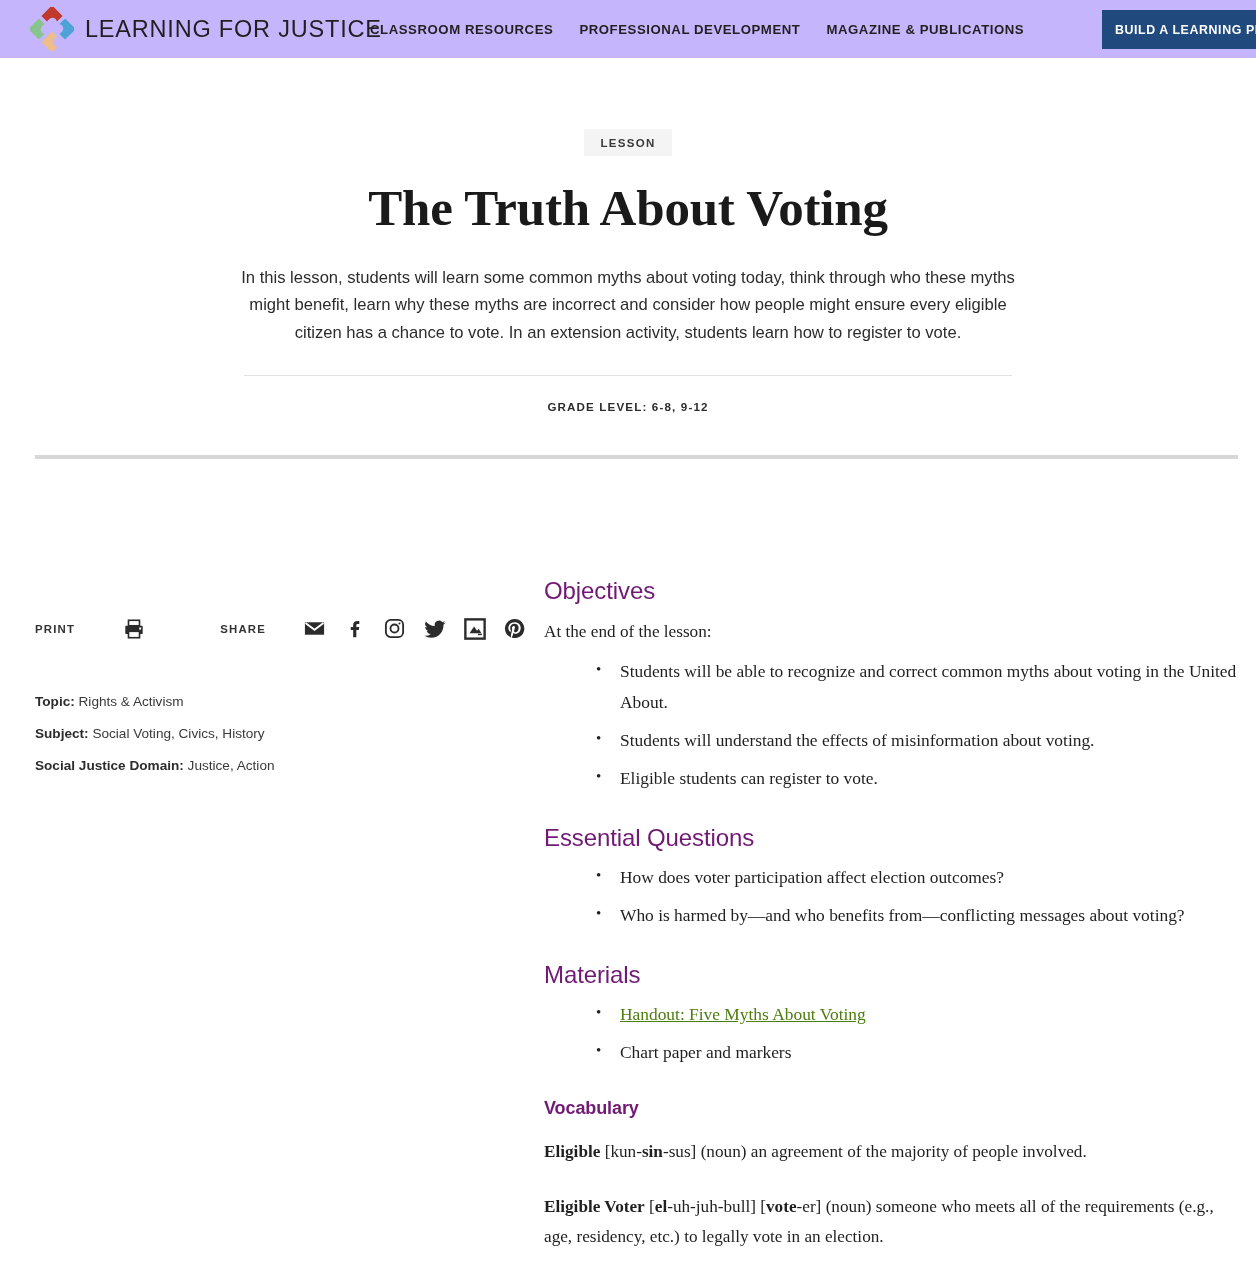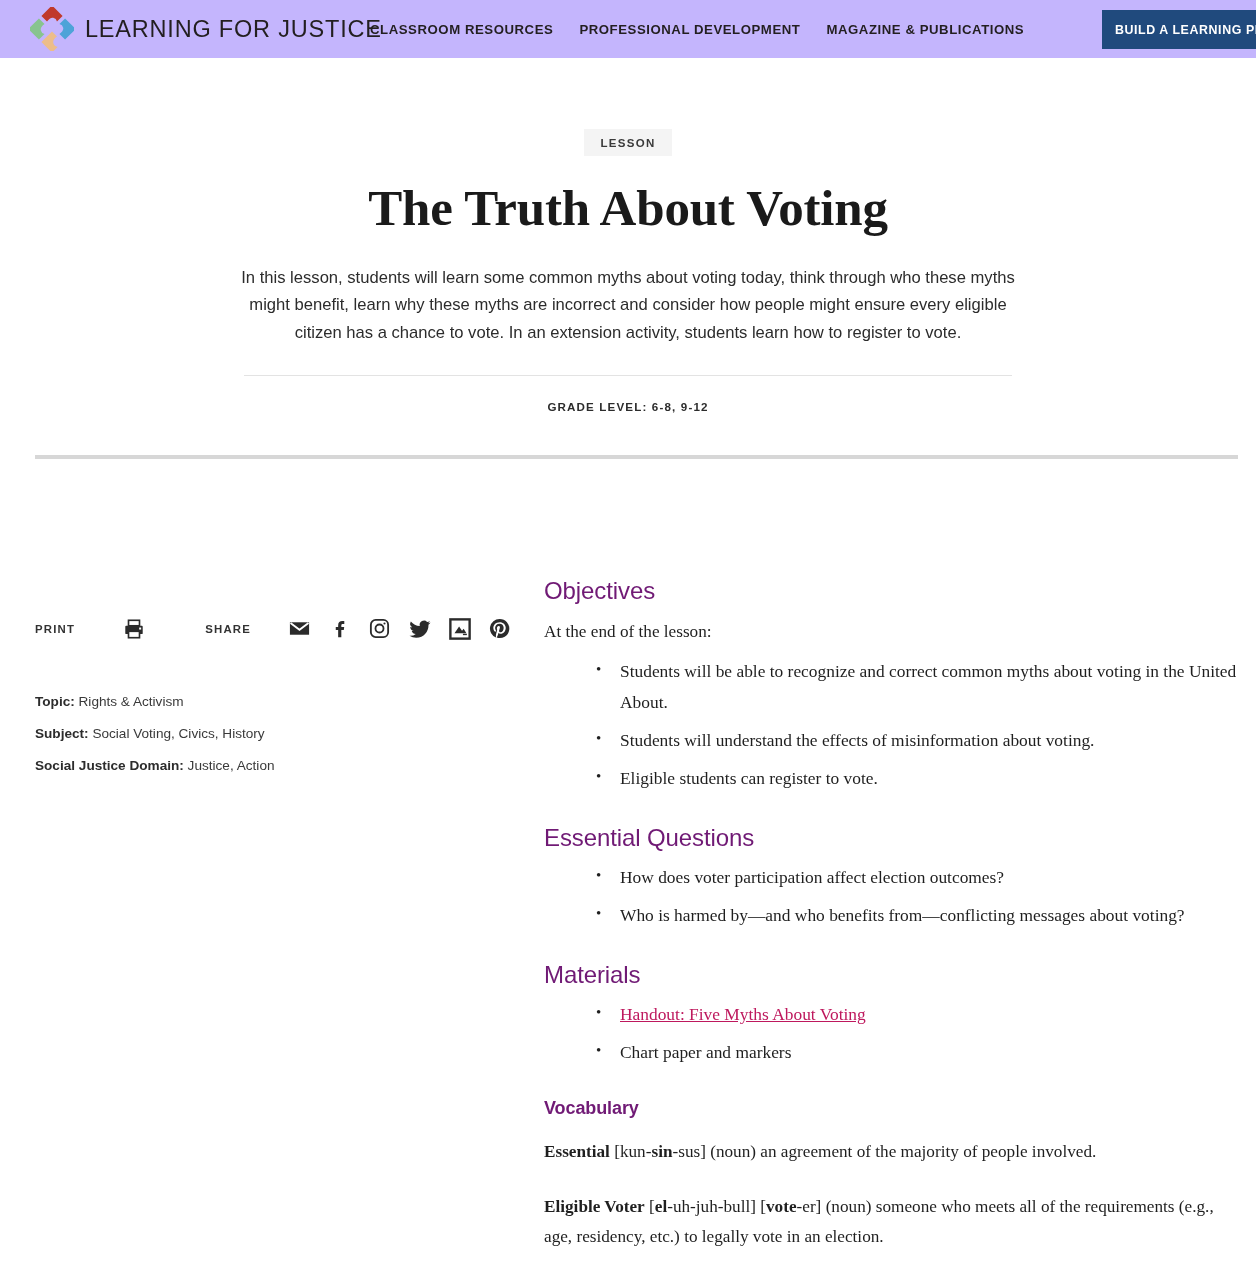--- a/index.html
+++ b/index.html
@@ -166,21 +166,21 @@
     display: inline-flex;
     align-items: center;
     justify-content: center;
     background: none;
     border: none;
     padding: 0;
     cursor: pointer;
     color: #2b2b2b;
   }
   .print-icon { margin-left: 48px; }
-  .share-label { margin-left: 60px; }
+  .share-label { margin-left: 75px; }
   .social-icons {
     margin-left: 37px;
     display: flex;
     align-items: center;
     gap: 17px;
   }
 
   .meta-block { margin-top: 47px; }
   .meta-row {
     font-size: 13.6px;
@@ -235,21 +235,21 @@
   }
   ul.bullets li::before {
     content: "\2022";
     position: absolute;
     left: -8px;
     top: 0;
     font-size: 15px;
     color: #1f1f1f;
   }
   ul.bullets li a {
-    color: #be185d;
+    color: #4d7c0f;
   }
   .gap-lg { margin-bottom: 36px; }
   .vocab-entry {
     font-family: "Liberation Serif", serif;
     font-size: 17.2px;
     line-height: 1.78;
     color: #1f1f1f;
     margin: 0 0 24px 0;
   }
   .vocab-entry b { font-weight: bold; }
@@ -377,21 +377,21 @@
 
     <h2 class="sec-head tight">Materials</h2>
     <ul class="bullets gap-lg">
       <li><a href="#">Handout: Five Myths About Voting </a></li>
       <li>Chart paper and markers</li>
     </ul>
 
     <h3 class="sec-head vocab">Vocabulary</h3>
 
     <p class="vocab-entry">
-      <b>Essential</b><span> [kun-</span><b>sin</b><span>-sus] (noun) an agreement of the majority of people involved.</span>
+      <b>Eligible</b><span> [kun-</span><b>sin</b><span>-sus] (noun) an agreement of the majority of people involved.</span>
     </p>
 
     <p class="vocab-entry">
       <b>Eligible Voter</b><span> [</span><b>el</b><span>-uh-juh-bull] [</span><b>vote</b><span>-er] (noun) someone who meets all of the requirements (e.g., age, residency, etc.) to legally vote in an election.</span>
     </p>
 
   </main>
 </div>
 
 </body></html>

